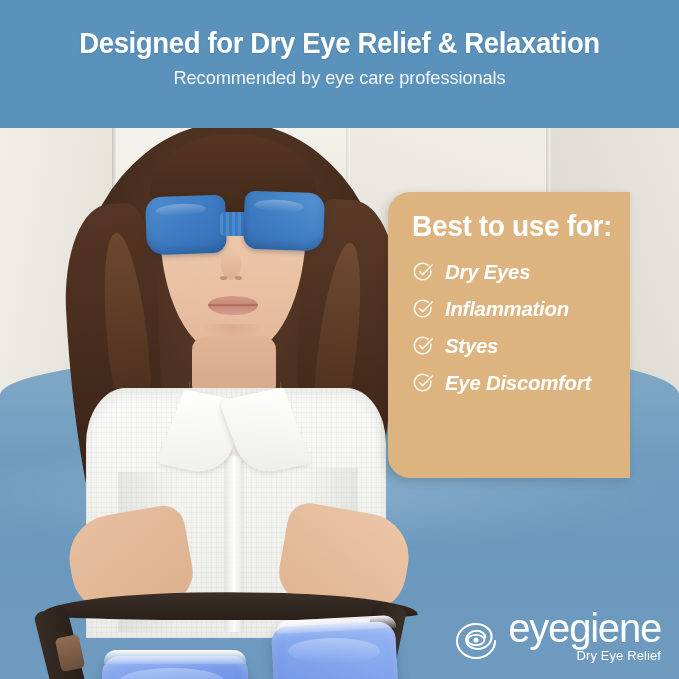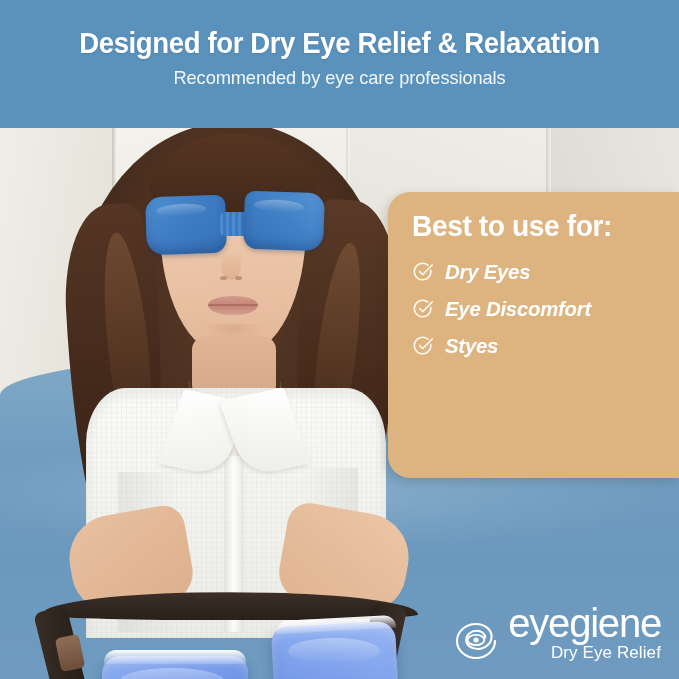--- a/index.html
+++ b/index.html
@@ -311,21 +311,21 @@
   .pad-sheen-l { position:absolute; left:96px; top:80px; width:104px; height:26px;
     background:linear-gradient(180deg,rgba(255,255,255,.34),rgba(255,255,255,0));
     border-radius:50%; }
   .pad-sheen-r { position:absolute; left:264px; top:50px; width:92px; height:26px;
     background:linear-gradient(180deg,rgba(255,255,255,.32),rgba(255,255,255,0));
     border-radius:50%; }
 
   
   .panel {
     position:absolute;
-    left:388px; top:192px; width:291px; height:286px;
+    left:388px; top:192px; width:242px; height:286px;
     background:#ddb480;
     border-radius:22px 0 0 22px;
     z-index:30;
     padding:18px 0 0 24px;
     box-shadow:-3px 3px 10px rgba(60,45,25,.18);
   }
   .panel-title {
     font-size:29px; font-weight:bold; color:#ffffff;
     letter-spacing:-0.4px; margin-bottom:10px;
     transform:scaleX(0.97); transform-origin:left center;
@@ -348,21 +348,21 @@
     z-index:35;
     display:flex; align-items:flex-end;
   }
   .logo-mark { width:52px; height:44px; margin-right:6px; margin-top:4px; }
   .logo-text-wrap { display:flex; flex-direction:column; align-items:flex-end; }
   .logo-word {
     font-size:40px; color:#ffffff; line-height:0.92;
     letter-spacing:-1.2px; font-weight:normal;
   }
   .logo-tag {
-    font-size:17px; color:#ffffff; letter-spacing:0.1px; margin-top:1px;
+    font-size:13px; color:#ffffff; letter-spacing:0.1px; margin-top:1px;
   }
 </style>
 </head>
 <body>
 
 <div id="stage">
 
   <div class="photo">
 
     <div class="wall"></div>
@@ -455,30 +455,39 @@
         </span>
         <span class="feature-label">Dry Eyes</span>
       </li>
       <li class="feature-item">
         <span class="check-icon">
           <svg viewBox="0 0 24 24" width="22" height="22" fill="none" stroke="#fdf6ec" stroke-width="1.7" stroke-linecap="round" stroke-linejoin="round">
             <path d="M20.5 10.2A9 9 0 1 1 17.4 4.6"></path>
               <path d="M8.4 11.6l3.3 3.3L22 4.3"></path>
           </svg>
         </span>
-        <span class="feature-label">Eye Discomfort</span>
+        <span class="feature-label">Inflammation</span>
       </li>
       <li class="feature-item">
         <span class="check-icon">
           <svg viewBox="0 0 24 24" width="22" height="22" fill="none" stroke="#fdf6ec" stroke-width="1.7" stroke-linecap="round" stroke-linejoin="round">
             <path d="M20.5 10.2A9 9 0 1 1 17.4 4.6"></path>
               <path d="M8.4 11.6l3.3 3.3L22 4.3"></path>
           </svg>
         </span>
         <span class="feature-label">Styes</span>
+      </li>
+      <li class="feature-item">
+        <span class="check-icon">
+          <svg viewBox="0 0 24 24" width="22" height="22" fill="none" stroke="#fdf6ec" stroke-width="1.7" stroke-linecap="round" stroke-linejoin="round">
+            <path d="M20.5 10.2A9 9 0 1 1 17.4 4.6"></path>
+              <path d="M8.4 11.6l3.3 3.3L22 4.3"></path>
+          </svg>
+        </span>
+        <span class="feature-label">Eye Discomfort</span>
       </li>
     </ul>
   </div>
 
   <div class="logo">
     <span class="logo-mark">
       <svg viewBox="0 0 52 44" width="52" height="44" fill="none" stroke="#ffffff" stroke-width="2.1" stroke-linecap="round">
         <path d="M45 22c0 9.4-8.5 17-19 17S7 31.4 7 22 15.5 5 26 5c8.6 0 15.6 5.6 15.6 12.5S35.3 30 27.6 30c-6.3 0-11.4-4.1-11.4-9.1s4.7-9.1 10.5-9.1c4.7 0 8.5 3 8.5 6.7"></path>
         <ellipse cx="26" cy="21" rx="8.4" ry="5.1" stroke-width="1.9"></ellipse>
         <circle cx="26" cy="21" r="2.6" fill="#ffffff" stroke="none"></circle>

